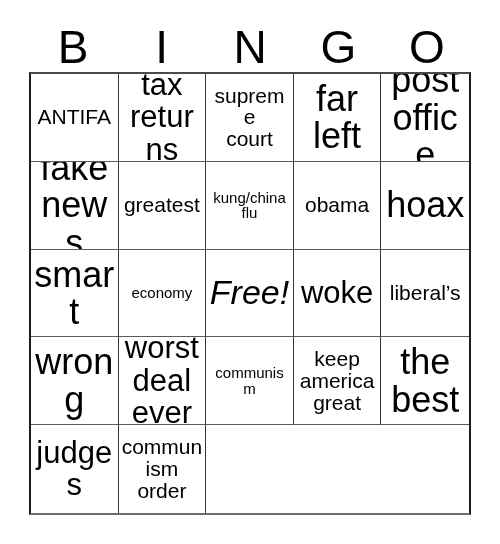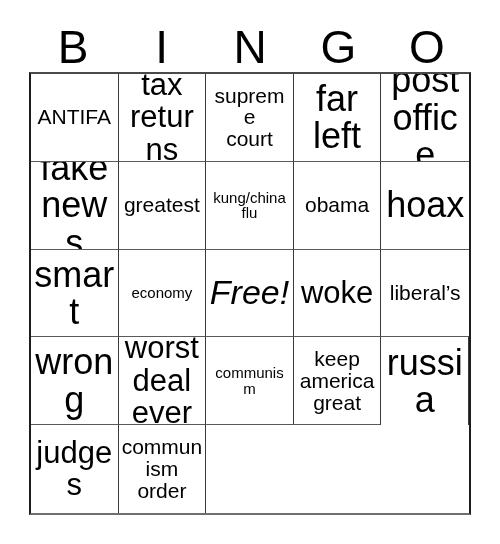--- a/index.html
+++ b/index.html
@@ -167,24 +167,25 @@
 ever</span>
       </div>
     <div class="cell">
         <span class="txt s-xs">communism</span>
       </div>
     <div class="cell">
         <span class="txt s-sm">keep
 america
 great</span>
       </div>
+    <div class="cell col-last">
+        <span class="txt s-lg">the
+best</span>
+      </div>
 
-    <div class="cell row-last">
-        <span class="txt s-lg">russia</span>
-      </div>
     <div class="cell row-last">
         <span class="txt s-md">judges</span>
       </div>
     <div class="cell row-last">
         <span class="txt s-sm">communism
 order</span>
       </div>
 
   </div>
 </div>

